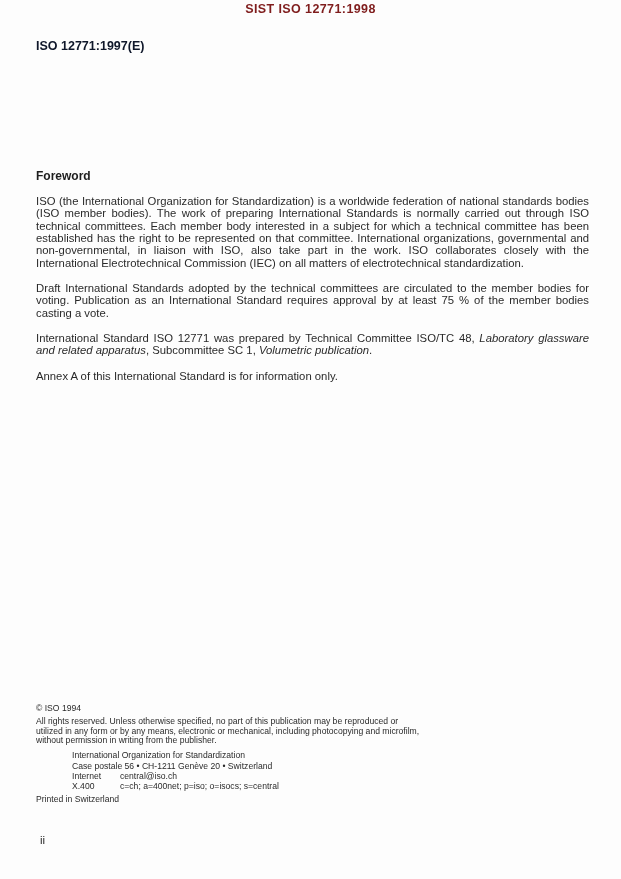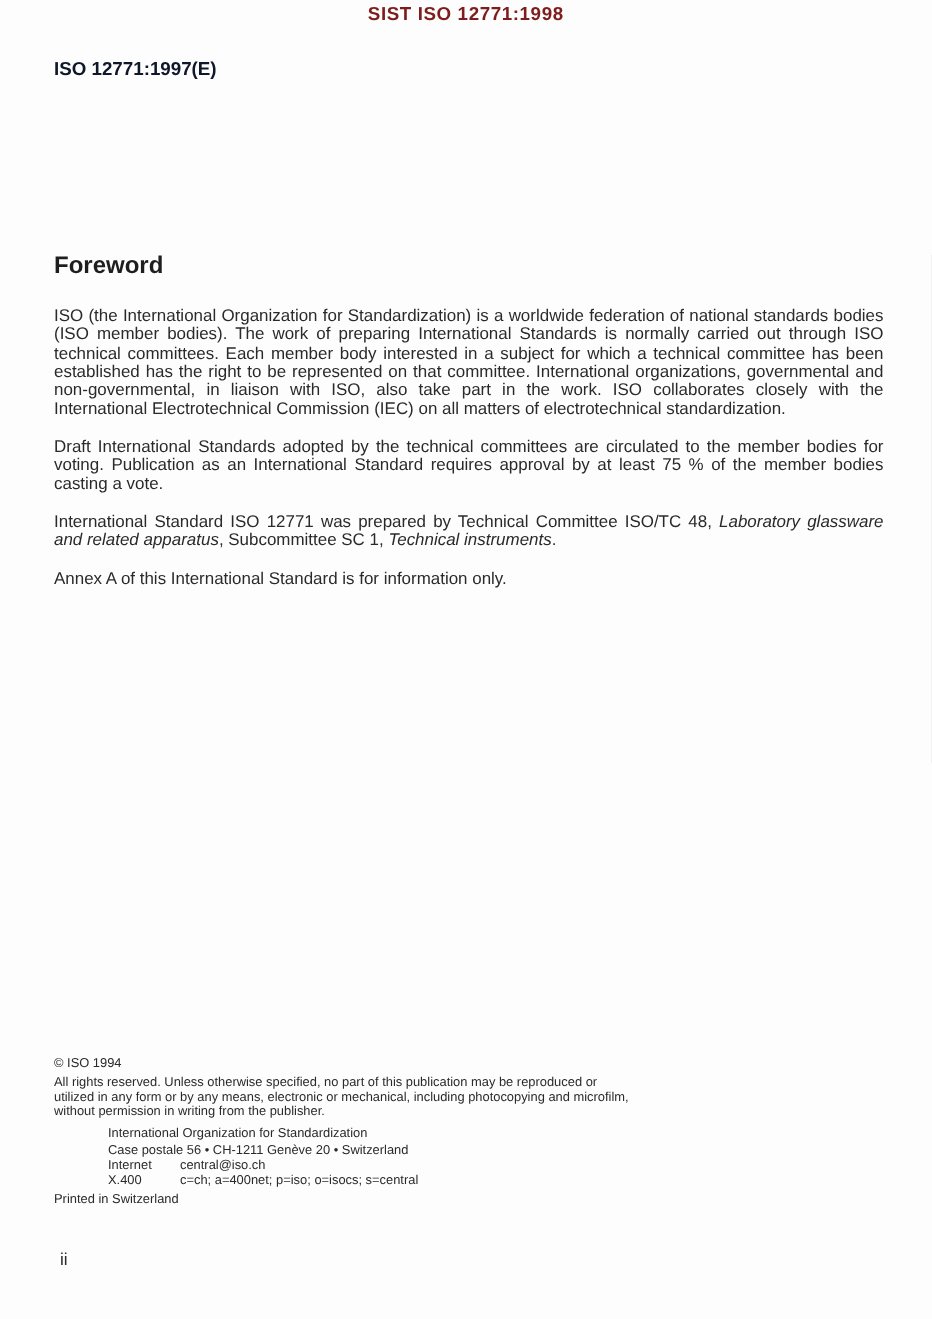--- a/index.html
+++ b/index.html
@@ -33,34 +33,34 @@
     left: 36px;
     top: 39px;
     font-size: 12.5px;
     font-weight: bold;
     color: #0f172a;
   }
   .foreword-title {
     position: absolute;
     left: 36px;
     top: 169px;
-    font-size: 16px;
+    font-size: 12px;
     font-weight: bold;
     color: #1e1e1e;
   }
   .body-text {
     position: absolute;
     left: 36px;
     top: 195px;
     width: 553px;
     font-size: 11.3px;
     line-height: 12.35px;
   }
   .body-text p {
-    margin: 10px 0 13px 0;
+    margin: 0 0 13px 0;
     text-align: justify;
   }
   .body-text p:last-child {
     text-align: left;
   }
   .body-text em {
     font-style: italic;
   }
   .footer {
     position: absolute;
@@ -103,21 +103,21 @@
 
   <div class="watermark">SIST ISO 12771:1998</div>
 
   <div class="doc-number">ISO 12771:1997(E)</div>
 
   <div class="foreword-title">Foreword</div>
 
   <div class="body-text">
     <p>ISO (the International Organization for Standardization) is a worldwide federation of national standards bodies (ISO member bodies). The work of preparing International Standards is normally carried out through ISO technical committees. Each member body interested in a subject for which a technical committee has been established has the right to be represented on that committee. International organizations, governmental and non-governmental, in liaison with ISO, also take part in the work. ISO collaborates closely with the International Electrotechnical Commission (IEC) on all matters of electrotechnical standardization.</p>
     <p>Draft International Standards adopted by the technical committees are circulated to the member bodies for voting. Publication as an International Standard requires approval by at least 75 % of the member bodies casting a vote.</p>
-    <p><span>International Standard ISO 12771 was prepared by Technical Committee ISO/TC 48, </span><em>Laboratory glassware and related apparatus</em><span>, Subcommittee SC 1, </span><em>Technical instruments</em><span>.</span></p>
+    <p><span>International Standard ISO 12771 was prepared by Technical Committee ISO/TC 48, </span><em>Laboratory glassware and related apparatus</em><span>, Subcommittee SC 1, </span><em>Volumetric publication</em><span>.</span></p>
     <p>Annex A of this International Standard is for information only.</p>
   </div>
 
   <div class="footer">
     <div class="copyright-line">©  ISO 1994</div>
     <div class="rights-text">All rights reserved. Unless otherwise specified, no part of this publication may be reproduced or utilized in any form or by any means, electronic or mechanical, including photocopying and microfilm, without permission in writing from the publisher.</div>
     <div class="address-block">
       <div>International Organization for Standardization</div>
       <div>Case postale 56 • CH-1211 Genève 20 • Switzerland</div>
       <div><span class="contact-label">Internet</span><span>central@iso.ch</span></div>

